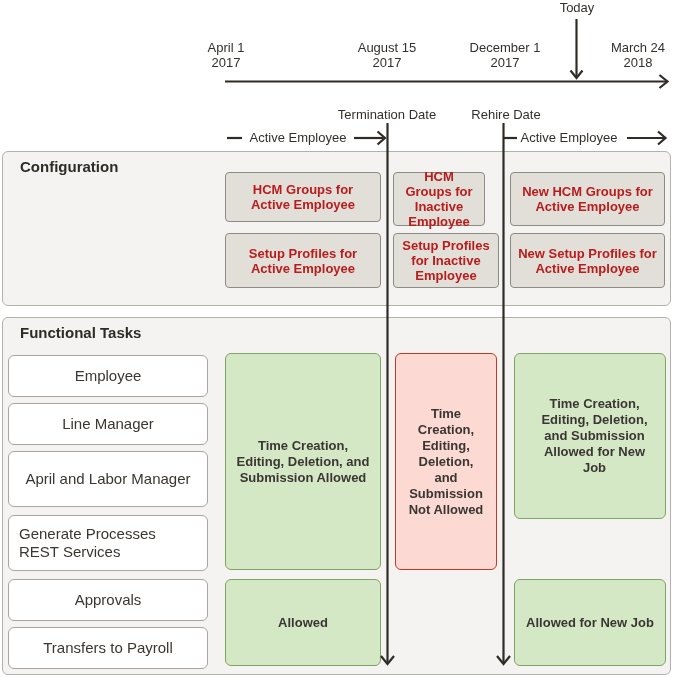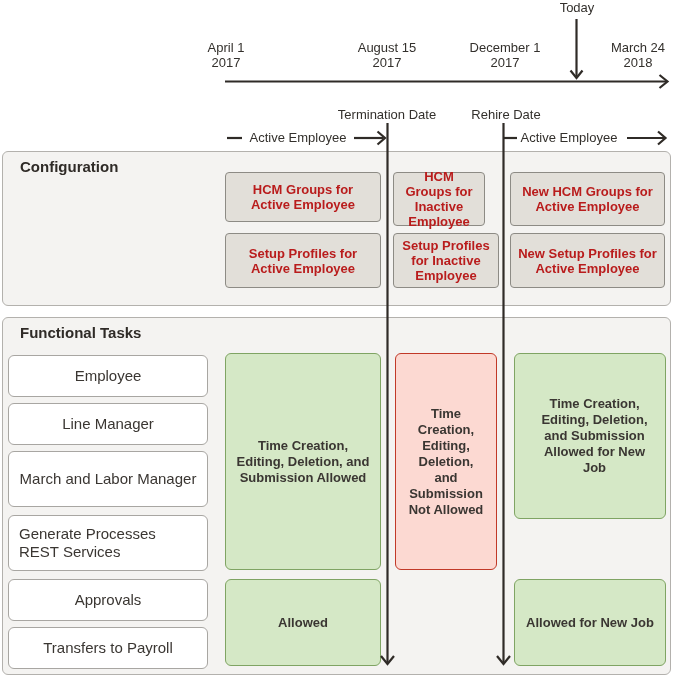--- a/index.html
+++ b/index.html
@@ -76,21 +76,21 @@
 
   <div class="gbox" style="left:225px; top:233px; width:156px; height:55px;">Setup Profiles for Active Employee</div>
   <div class="gbox" style="left:393px; top:233px; width:106px; height:55px;">Setup Profiles for Inactive Employee</div>
   <div class="gbox" style="left:510px; top:233px; width:155px; height:55px;">New Setup Profiles for Active Employee</div>
 
   <div class="panel" style="left:2px; top:317px; width:669px; height:358px;"></div>
   <div class="panel-title" style="left:20px; top:324px;">Functional Tasks</div>
 
   <div class="wbox" style="top:355px; height:42px;">Employee</div>
   <div class="wbox" style="top:403px; height:42px;">Line Manager</div>
-  <div class="wbox" style="top:451px; height:56px;">March and Labor Manager</div>
+  <div class="wbox" style="top:451px; height:56px;">April and Labor Manager</div>
   <div class="wbox" style="top:515px; height:56px;">Generate Processes REST Services</div>
   <div class="wbox" style="top:579px; height:42px;">Approvals</div>
   <div class="wbox" style="top:627px; height:42px;">Transfers to Payroll</div>
 
   <div class="status green" style="left:225px; top:353px; width:156px; height:217px;">Time Creation, Editing, Deletion, and Submission Allowed</div>
   <div class="status red" style="left:395px; top:353px; width:102px; height:217px;">Time Creation, Editing, Deletion, and Submission Not Allowed</div>
   <div class="status green" style="left:514px; top:353px; width:152px; height:166px;padding-left:19px;">Time Creation, Editing, Deletion, and Submission Allowed for New Job</div>
 
   <div class="status green" style="left:225px; top:579px; width:156px; height:87px;">Allowed</div>
   <div class="status green" style="left:514px; top:579px; width:152px; height:87px;">Allowed for New Job</div>

